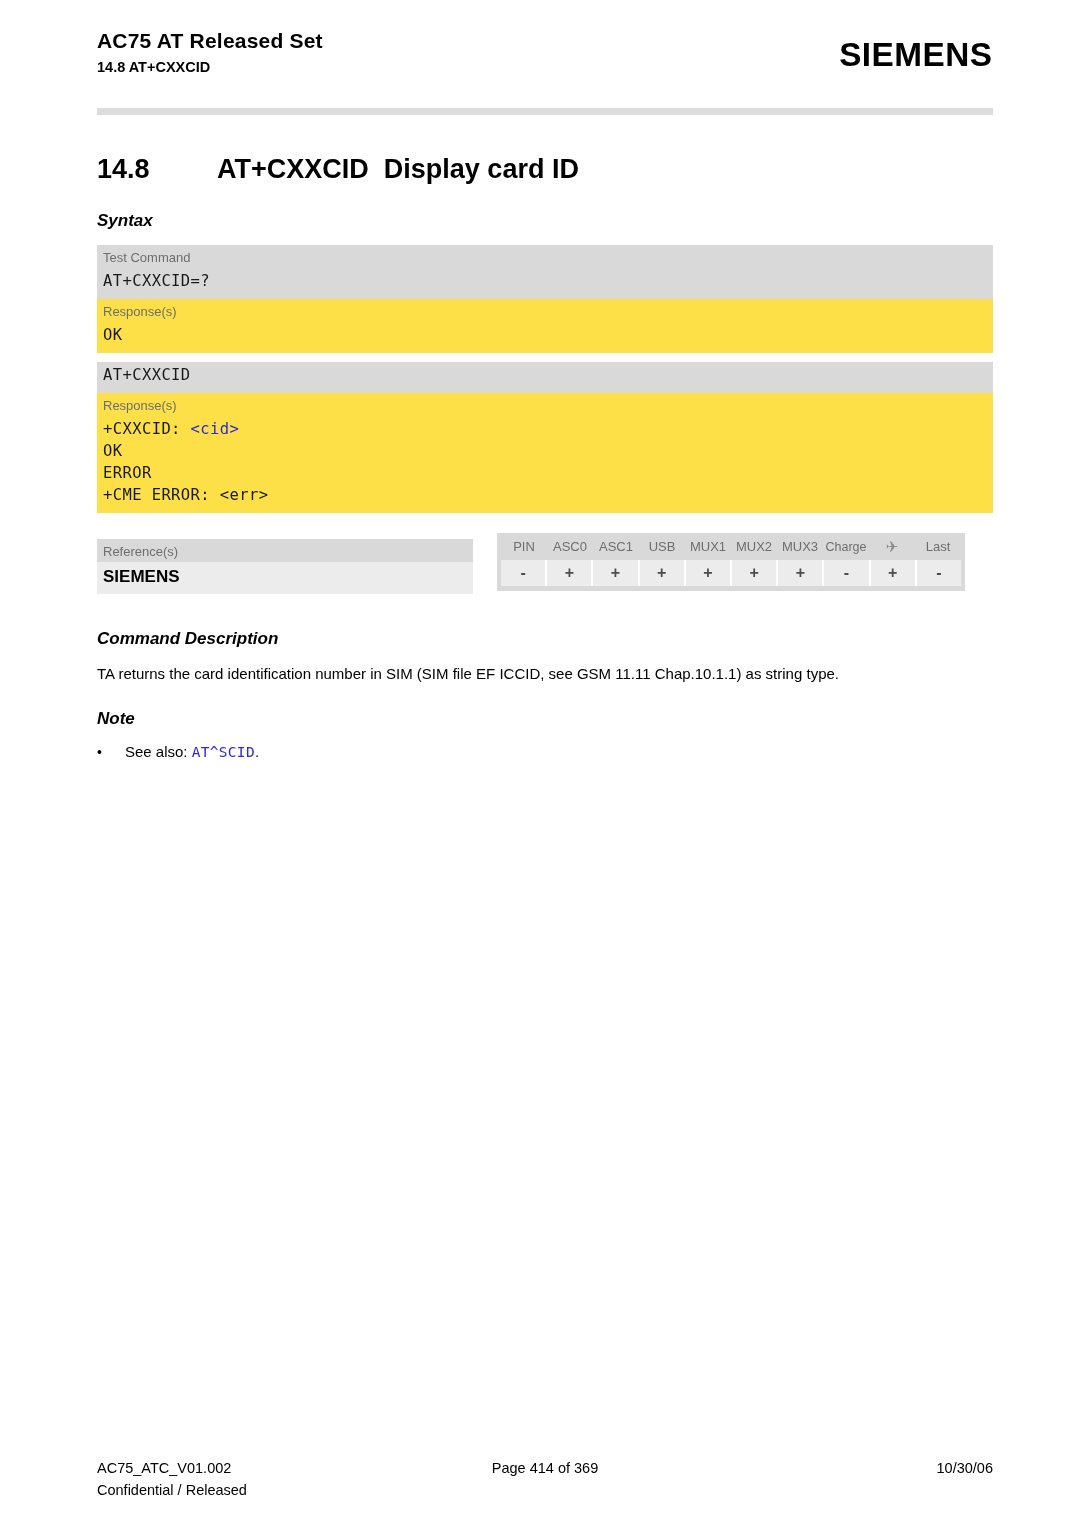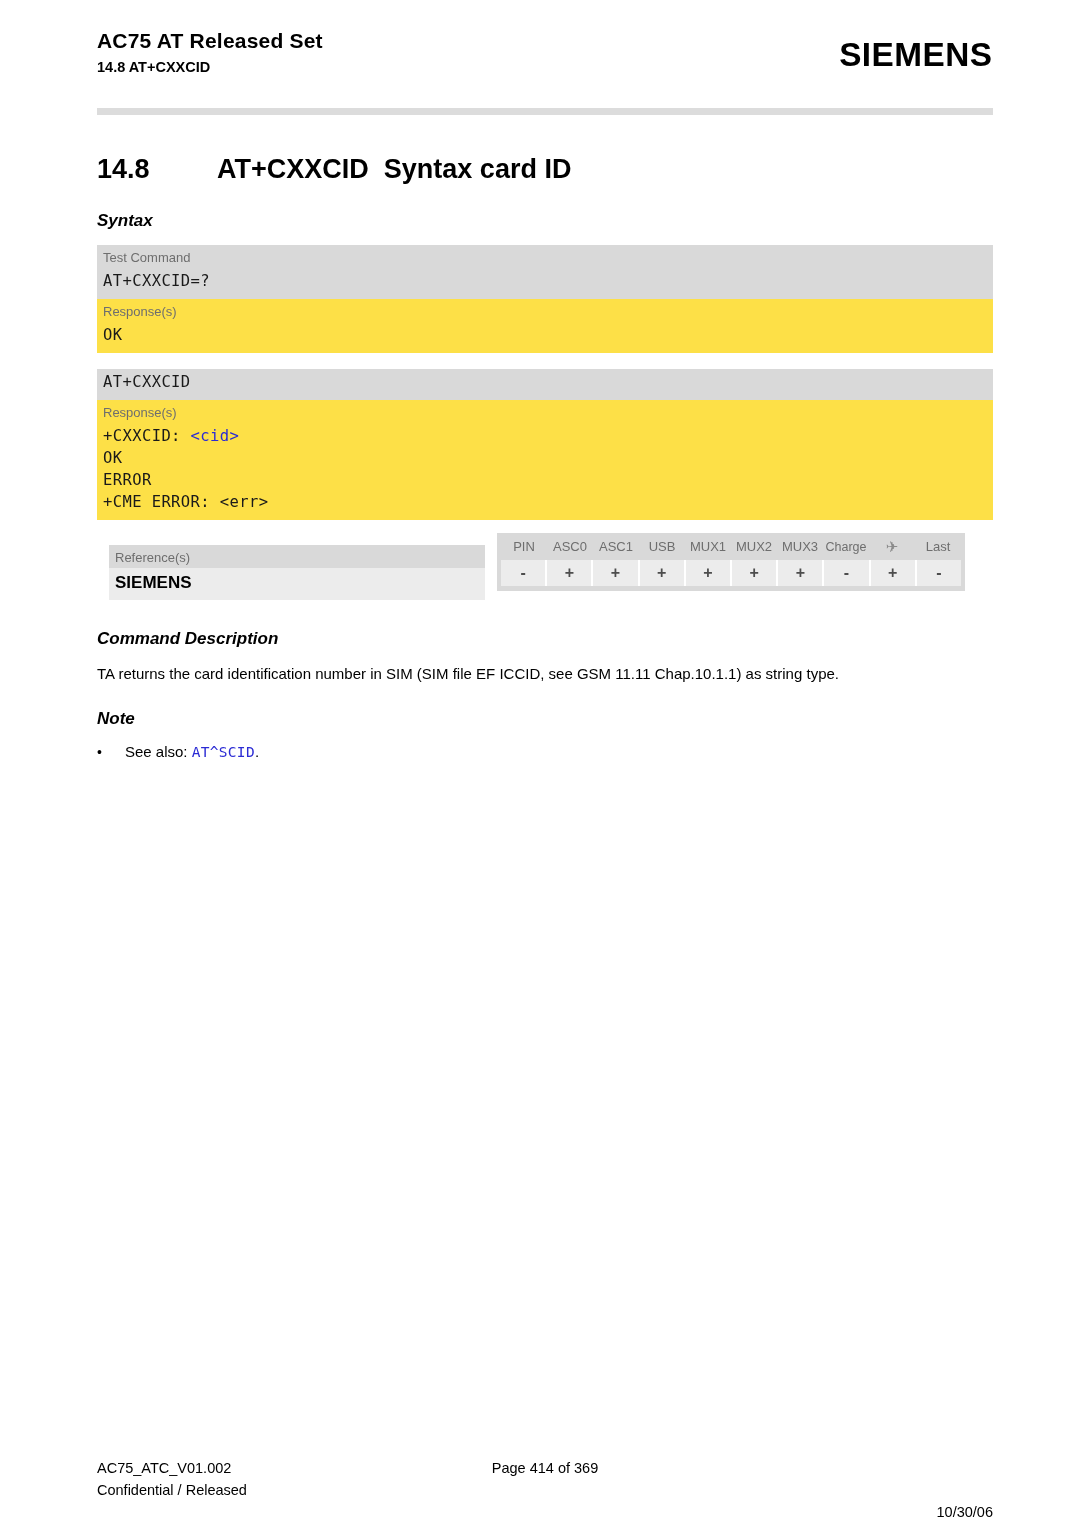--- a/index.html
+++ b/index.html
@@ -92,21 +92,21 @@
   }
 
   
   .syntax-table {
     position: absolute;
     left: 97px;
     top: 245px;
     width: 896px;
   }
   .syn-block {
-    margin-bottom: 16px;
+    margin-bottom: 9px;
   }
   .syn-band-dark { background: #d9d9d9; }
   .syn-band-light { background: #fde047; }
 
   .syn-label {
     font-size: 13px;
     color: #6e6e6e;
     line-height: 17px;
     padding: 4px 0 2px 6px;
   }
@@ -132,23 +132,22 @@
   .ref-row {
     position: absolute;
     left: 97px;
     top: 533px;
     width: 896px;
     height: 60px;
   }
   .ref-box {
     position: absolute;
     left: 0;
-    top: 12px;
+    top: 6px;
     width: 376px;
-    margin-left: 12px;
   }
   .ref-box .syn-label { padding-left: 6px; }
   .ref-value {
     background: #ececec;
     font-size: 17px;
     font-weight: bold;
     line-height: 24px;
     padding: 3px 0 5px 6px;
     color: #000;
   }
@@ -268,39 +267,39 @@
     left: 0; top: 0;
   }
   .footer-center {
     position: absolute;
     left: 0; right: 0;
     top: 0;
     text-align: center;
   }
   .footer-right {
     position: absolute;
-    right: 0; top: 0; margin-top: 44px;
+    right: 0; top: 0;
   }
   .footer-line2 {
     margin-top: 1px;
   }
 </style>
 </head>
 <body>
 
 <div class="page">
 
   <div class="header">
     <div class="header-doc-title">AC75 AT Released Set</div>
     <div class="header-section">14.8 AT+CXXCID</div>
     <div class="brand-logo">SIEMENS</div>
   </div>
   <div class="header-rule"></div>
 
-  <div class="section-title"><span class="num">14.8</span>		<span class="cmd">AT+CXXCID</span>&nbsp;&nbsp;<span class="desc">Syntax card ID</span></div>
+  <div class="section-title"><span class="num">14.8</span>		<span class="cmd">AT+CXXCID</span>&nbsp;&nbsp;<span class="desc">Display card ID</span></div>
 
   <div class="heading-syntax">Syntax</div>
 
   <div class="syntax-table">
 
     <div class="syn-block">
       <div class="syn-band-dark">
         <div class="syn-label">Test Command</div>
         <div class="syn-code">
           <span class="line">AT+CXXCID=?</span>

